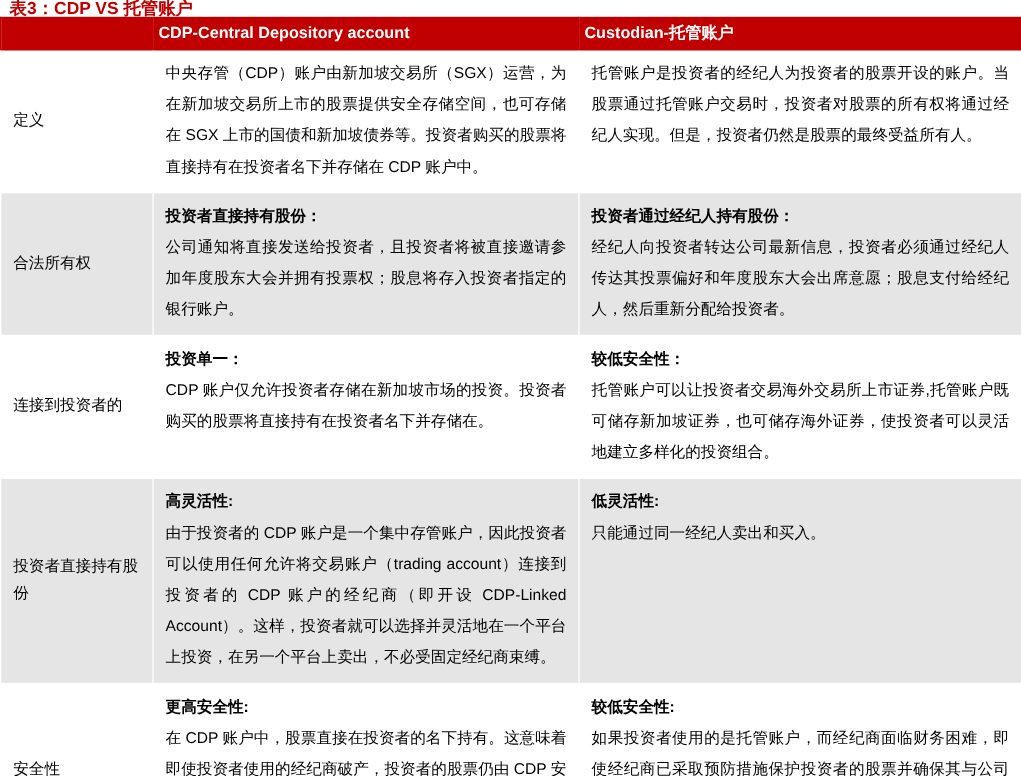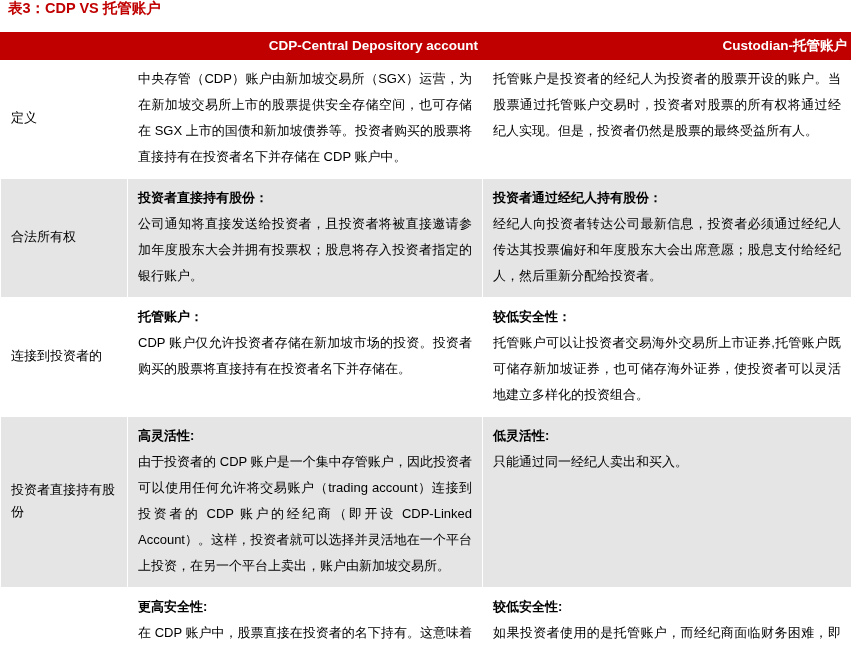--- a/index.html
+++ b/index.html
@@ -11,39 +11,39 @@
     width: 851px;
     height: 647px;
     overflow: hidden;
     font-family: "Liberation Sans", sans-serif;
     color: #000000;
   }
   .doc-title {
     font-size: 14.5px;
     font-weight: bold;
     color: #c00000;
-    padding: 0 0 18px 8px;
+    padding: 0 0 0 8px;
     line-height: 16px;
     height: 14px;
     overflow: hidden;
   }
   table.cmp {
     border-collapse: collapse;
     width: 851px;
     table-layout: fixed;
   }
   table.cmp col.c0 { width: 127px; }
   table.cmp col.c1 { width: 355px; }
   table.cmp col.c2 { width: 369px; }
   thead th {
     background: #c00000;
     color: #ffffff;
     font-size: 13.5px;
     font-weight: bold;
-    text-align: right;
+    text-align: left;
     padding: 4px 4px;
     border: 1px solid #c00000;
     line-height: 18px;
   }
   thead th.blank {
     background: #c00000;
     border: 1px solid #c00000;
   }
   tbody td {
     border: 1px solid #ffffff;
@@ -110,34 +110,34 @@
       </td>
       <td>
         <span class="sub">投资者通过经纪人持有股份：</span>
         <span class="body-text">经纪人向投资者转达公司最新信息，投资者必须通过经纪人传达其投票偏好和年度股东大会出席意愿；股息支付给经纪人，然后重新分配给投资者。</span>
       </td>
     </tr>
 
     <tr class="plain">
       <td class="rowlabel">连接到投资者的</td>
       <td>
-        <span class="sub">托管账户：</span>
+        <span class="sub">投资单一：</span>
         <span class="body-text">CDP 账户仅允许投资者存储在新加坡市场的投资。投资者购买的股票将直接持有在投资者名下并存储在。</span>
       </td>
       <td>
         <span class="sub">较低安全性：</span>
         <span class="body-text">托管账户可以让投资者交易海外交易所上市证券,托管账户既可储存新加坡证券，也可储存海外证券，使投资者可以灵活地建立多样化的投资组合。</span>
       </td>
     </tr>
 
     <tr class="shade">
       <td class="rowlabel">投资者直接持有股份</td>
       <td>
         <span class="sub">高灵活性:</span>
-        <span class="body-text">由于投资者的 CDP 账户是一个集中存管账户，因此投资者可以使用任何允许将交易账户（trading account）连接到投资者的 CDP 账户的经纪商（即开设 CDP-Linked Account）。这样，投资者就可以选择并灵活地在一个平台上投资，在另一个平台上卖出，账户由新加坡交易所。</span>
+        <span class="body-text">由于投资者的 CDP 账户是一个集中存管账户，因此投资者可以使用任何允许将交易账户（trading account）连接到投资者的 CDP 账户的经纪商（即开设 CDP-Linked Account）。这样，投资者就可以选择并灵活地在一个平台上投资，在另一个平台上卖出，不必受固定经纪商束缚。</span>
       </td>
       <td>
         <span class="sub">低灵活性:</span>
         <span class="body-text">只能通过同一经纪人卖出和买入。</span>
       </td>
     </tr>
 
     <tr class="plain">
       <td class="rowlabel">安全性</td>
       <td>

